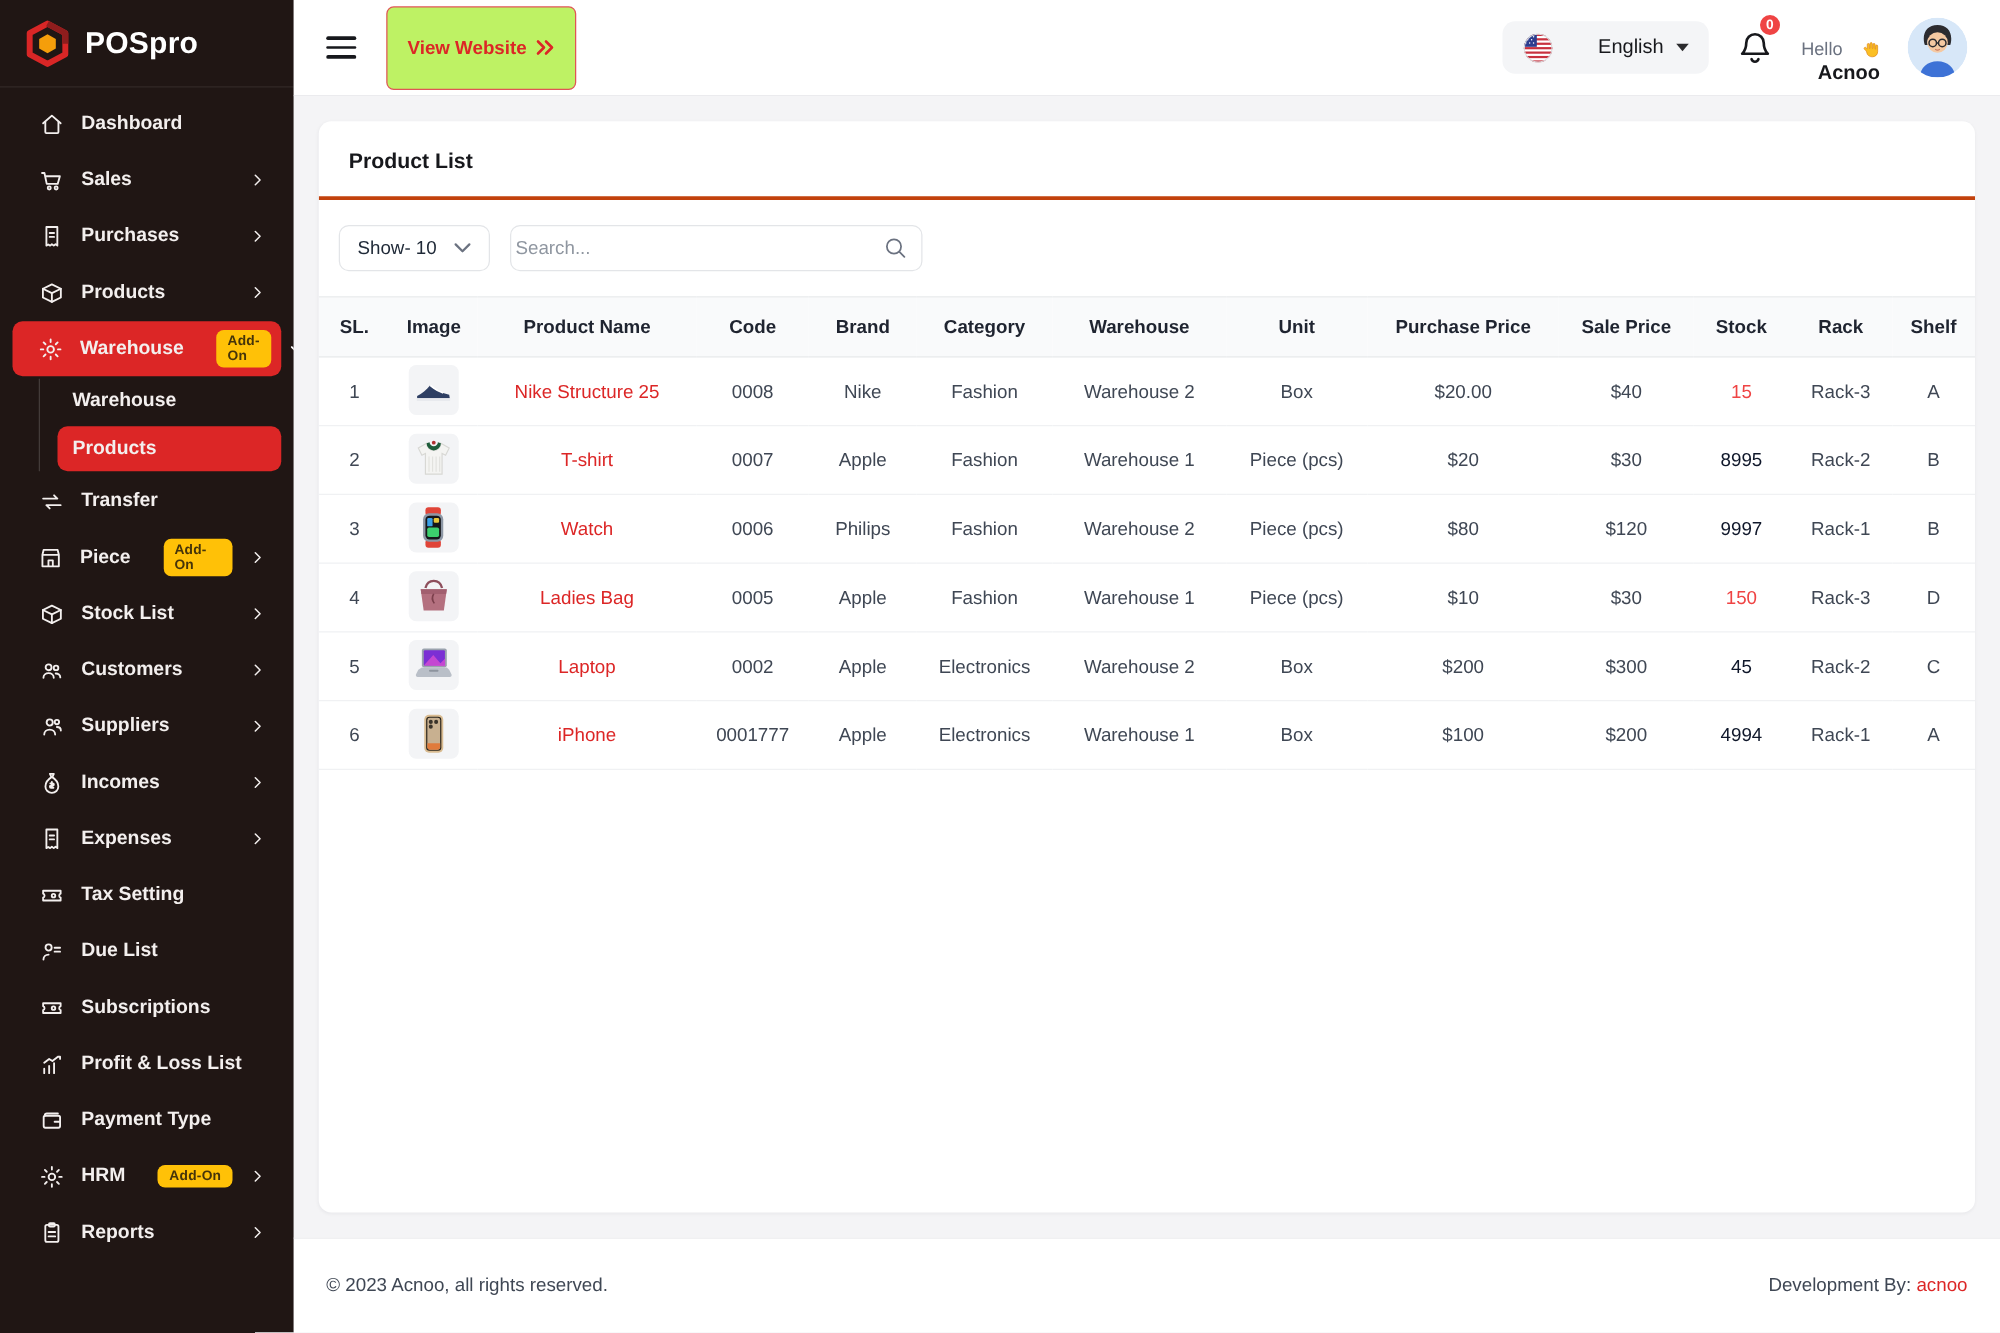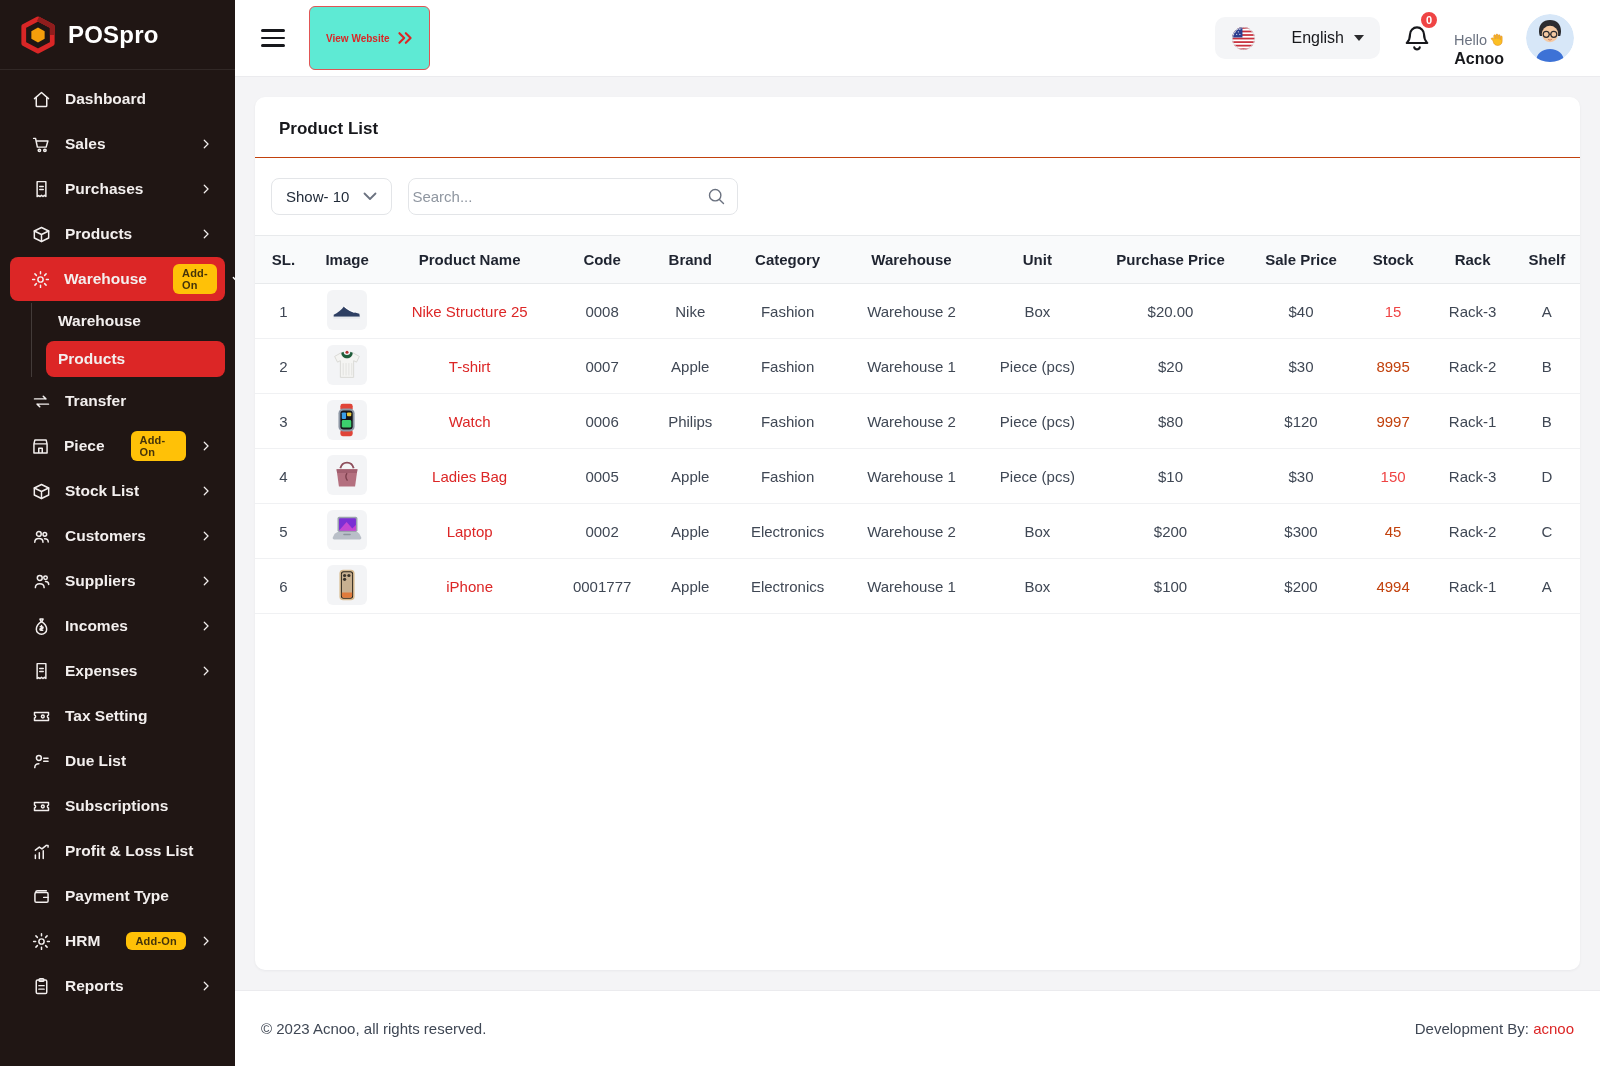--- a/index.html
+++ b/index.html
@@ -20,49 +20,49 @@
   .submenu { margin-left:31px; border-left:1px solid rgba(255,255,255,.16); }
   .sub-item { margin:2px 10px 2px 14px; padding:9px 12px; border-radius:8px; font-size:15.5px; font-weight:600; color:#f3efee; cursor:pointer; }
   .sub-item.active { background:#dc2626; }
   .icon-wrap { display:flex; align-items:center; justify-content:center; width:22px; }
 
   
   .right-col { flex:1; display:flex; flex-direction:column; height:1066px; }
   .topbar { background:#fff; height:77px; display:flex; align-items:center; padding:0 26px; border-bottom:1px solid #ebebee; }
   .hamburger { width:24px; display:flex; flex-direction:column; gap:5px; cursor:pointer; margin-right:24px; }
   .hamburger span { height:2.4px; background:#17181c; border-radius:2px; }
-  .view-website { border:1px solid #e05555; color:#dc2626; background:#5eead4; font-weight:700; font-size:10px; padding:24px 16px; border-radius:6px; display:flex; align-items:center; gap:7px; cursor:pointer; font-family:"Liberation Sans", sans-serif; }
+  .view-website { border:1px solid #e05555; color:#dc2626; background:#bef264; font-weight:700; font-size:15px; padding:24px 16px; border-radius:6px; display:flex; align-items:center; gap:7px; cursor:pointer; font-family:"Liberation Sans", sans-serif; }
   .top-right { margin-left:auto; display:flex; align-items:center; gap:22px; }
   .lang-pill { background:#f4f5f7; border-radius:10px; height:42px; display:flex; align-items:center; gap:10px; padding:0 16px; cursor:pointer; }
   .lang-label { font-size:16px; color:#17181c;margin-left:25px; }
   .caret-down { width:0; height:0; border-left:5px solid transparent; border-right:5px solid transparent; border-top:6px solid #2b2b2e; }
   .bell-wrap { position:relative; cursor:pointer; padding-top:4px; }
   .bell-badge { position:absolute; top:-8px; right:-7px; background:#ef4444; color:#fff; width:20px; height:20px; border-radius:50%; font-size:11px; font-weight:700; display:flex; align-items:center; justify-content:center; border:2px solid #fff; }
   .hello-block { text-align:right; line-height:1.25; }
-  .hello-top { font-size:14.5px; color:#6b7280; display:flex; align-items:center; gap:1px; justify-content:flex-start;margin-top:24px; }
+  .hello-top { font-size:14.5px; color:#6b7280; display:flex; align-items:center; gap:14px; justify-content:flex-start;margin-top:24px; }
   .hello-name { font-size:16px; font-weight:700; color:#17181c; }
   .avatar { width:48px; height:48px; border-radius:50%; overflow:hidden; cursor:pointer; flex:none; }
 
   .main { flex:1; background:#f4f4f6; padding:20px; overflow:hidden; }
   .card { background:#fff; border-radius:10px; height:100%; box-shadow:0 1px 3px rgba(16,24,40,.05); overflow:hidden; display:flex; flex-direction:column; }
-  .card-title { font-size:17px; font-weight:700; color:#17181c; padding:22px 24px 18px; border-bottom:1px solid #c2410c; }
+  .card-title { font-size:17px; font-weight:700; color:#17181c; padding:22px 24px 18px; border-bottom:3px solid #c2410c; }
   .controls { display:flex; align-items:center; gap:16px; padding:20px 16px; }
   .show-select { border:1px solid #e3e5e8; border-radius:8px; height:37px; display:flex; align-items:center; gap:14px; padding:0 14px; cursor:pointer; background:#fff; }
   .show-select .sv { font-size:15px; color:#1f2937; }
   .search-box { position:relative; }
   .search-box input { width:330px; height:37px; border:1px solid #e3e5e8; border-radius:8px; padding:0 38px 0 3px; font-size:15px; color:#1f2937; font-family:"Liberation Sans", sans-serif; outline:none; background:#fff; }
   .search-box input::placeholder { color:#8f96a0; }
   .search-icon { position:absolute; right:11px; top:8px; cursor:pointer; }
 
   table { width:100%; border-collapse:collapse; table-layout:fixed; }
   thead th { background:#f9fafb; border-top:1px solid #e8eaec; border-bottom:1px solid #e8eaec; height:48px; font-size:15px; font-weight:700; color:#1f2430; text-align:center; padding:0 6px; }
   tbody td { height:55px; border-bottom:1px solid #f0f1f3; font-size:15px; color:#3f4754; text-align:center; padding:0 6px; vertical-align:middle; }
   .pname { color:#dc2626; cursor:pointer; }
   .thumb { width:40px; height:40px; border-radius:6px; background:#f3f4f6; display:inline-flex; align-items:center; justify-content:center; overflow:hidden; }
-  .stock-red { color:#ef4444; } .stock-green { color:#c2410c; }
+  .stock-red { color:#ef4444; } .stock-green { color:#0f172a; }
 
   .footer { background:#fff; border-top:1px solid #ebebee; height:76px; display:flex; align-items:center; justify-content:space-between; padding:0 26px; }
   .footer .left { font-size:15px; color:#3f4754; }
   .footer .rightt { font-size:15px; color:#3f4754; }
   .footer .dev-link { color:#dc2626; cursor:pointer; }
 </style>
 </head>
 <body>
 
 <div class="app">

